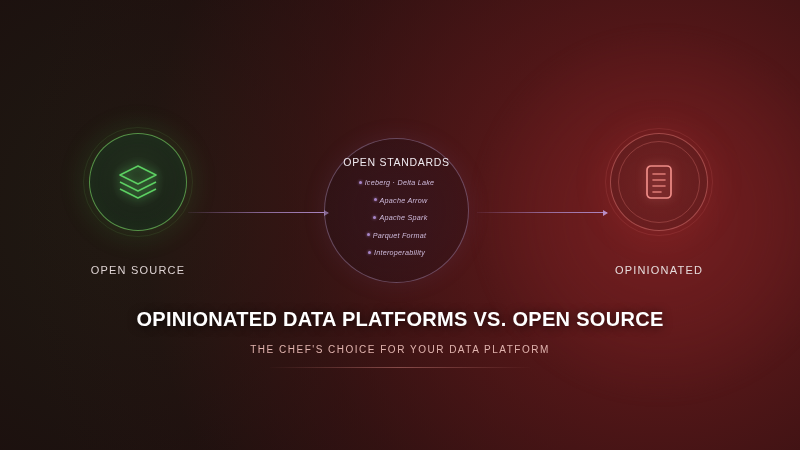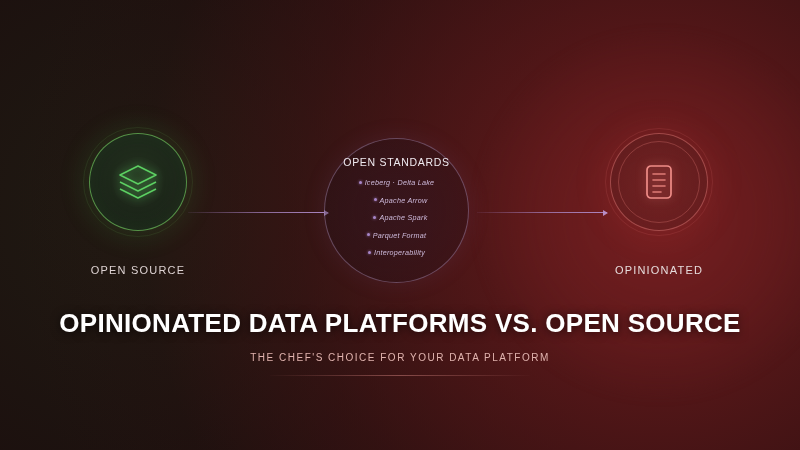--- a/index.html
+++ b/index.html
@@ -169,21 +169,21 @@
 
   
   #bottom-block {
     position: absolute;
     left: 0;
     top: 308px;
     width: 800px;
     text-align: center;
   }
   #main-title {
-    font-size: 26px;
+    font-size: 20px;
     font-weight: bold;
     letter-spacing: 0.3px;
     color: #ffffff;
     margin: 0;
     text-shadow: 0 1px 10px rgba(0,0,0,0.7);
   }
   #subtitle {
     margin-top: 13px;
     font-size: 10px;
     letter-spacing: 1.5px;

